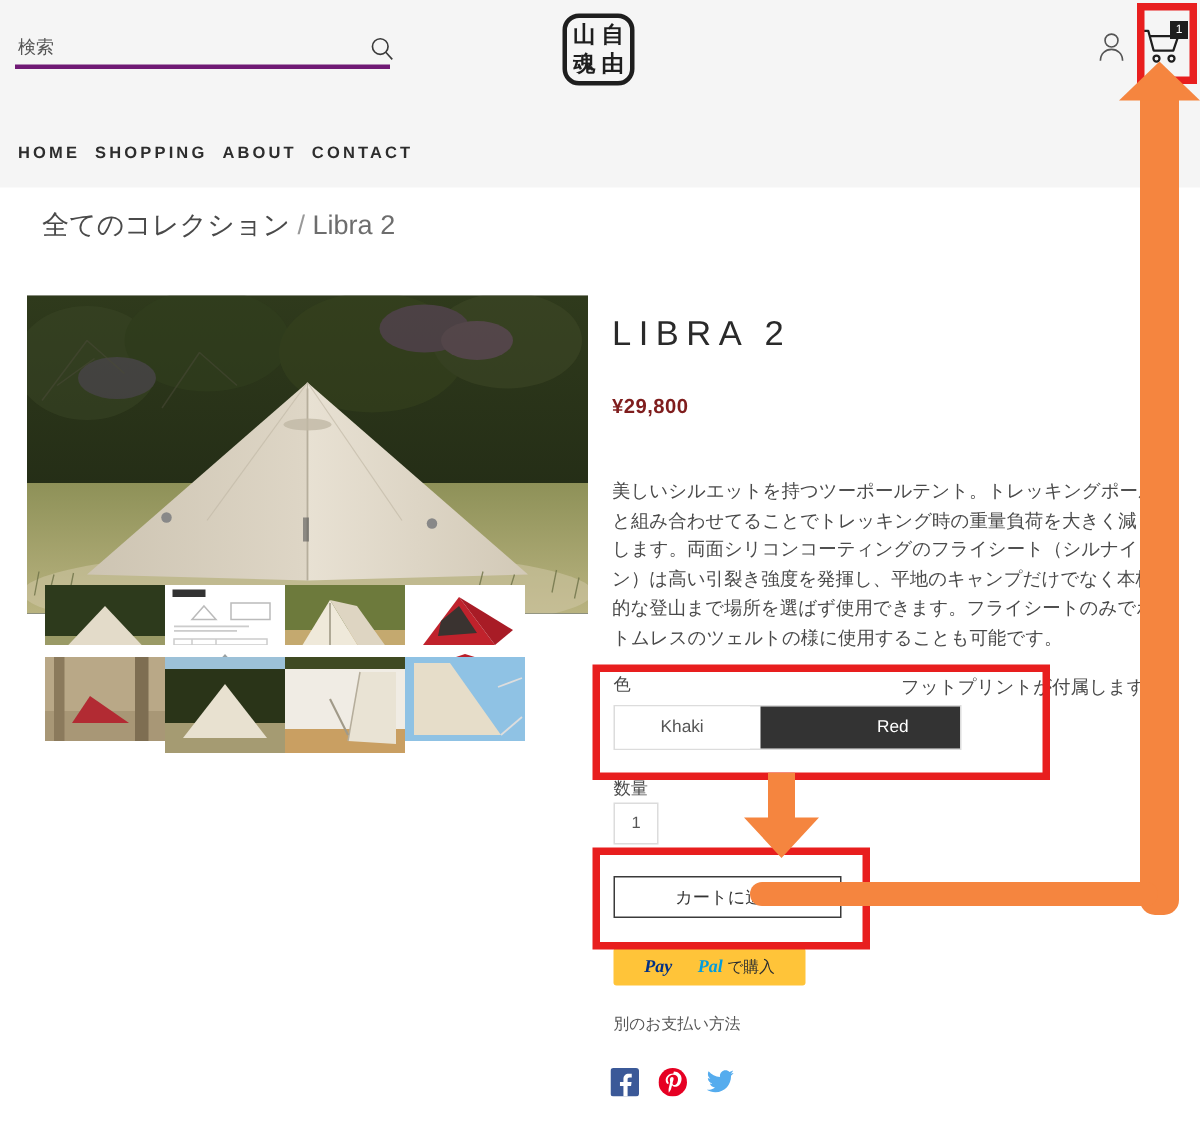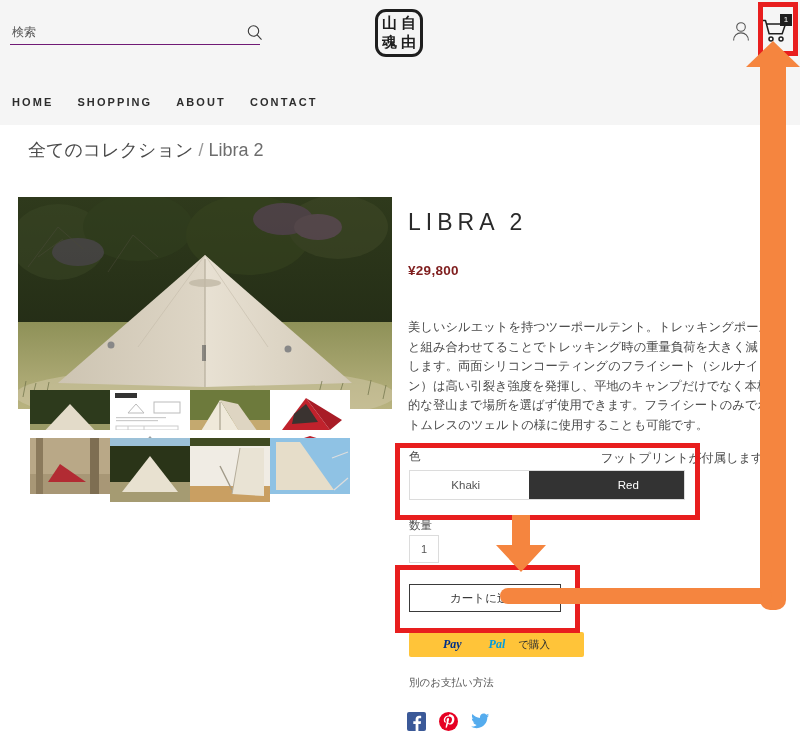--- a/index.html
+++ b/index.html
@@ -15,21 +15,21 @@
 
   
   .header {
     position: absolute; left:0; top:0; width:800px; height:125px;
     background:#f5f5f5;
   }
   .search-wrap {
     position:absolute; left:10px; top:22px; width:250px;
   }
   .search-input {
-    width:250px; border:none; border-bottom:1px solid #701a75;
+    width:250px; border:none; border-bottom:3px solid #701a75;
     background:transparent; font-size:12px; color:#555;
     font-family:"Liberation Sans","DejaVu Sans",sans-serif;
     padding:2px 0 5px 2px; outline:none;
   }
   .search-input::placeholder { color:#555; opacity:1; }
   .search-icon {
     position:absolute; left:246px; top:24px; width:18px; height:18px;
   }
   .search-icon svg { display:block; }
 
@@ -53,21 +53,21 @@
   }
   .cart-badge {
     position:absolute; right:-2px; top:-3px;
     background:#1e1e1e; color:#fff; font-size:8px; line-height:11px;
     min-width:12px; height:12px; text-align:center; padding:0 2px;
     font-family:"Liberation Sans",sans-serif;
   }
 
   .nav {
     position:absolute; left:12px; top:96px;
-    display:flex; gap:24px;
+    display:flex; gap:10px;
     font-size:11px; letter-spacing:2.1px; font-weight:700; color:#2d2d2d;
   }
   .nav a { color:#2d2d2d; text-decoration:none; }
 
   
   .breadcrumb {
     position:absolute; left:28px; top:138px; font-size:18px; color:#4a4a4a;
   }
   .breadcrumb a { color:#4a4a4a; text-decoration:none; }
   .breadcrumb .sep { color:#999; margin:0 5px; }
@@ -109,21 +109,21 @@
   .prod-desc p + p { margin-top:14px;text-align:right; }
 
   .field-label {
     position:absolute; font-size:11.5px; color:#4a4a4a;
   }
   .lbl-color { left:409px; top:449px; }
   .lbl-qty   { left:409px; top:518px; }
 
   .variant-row {
     position:absolute; left:409px; top:470px;
-    display:flex; width:276px; height:30px;
+    display:flex; width:232px; height:30px;
     border:1px solid #dcdcdc;
     gap:7px;
   }
   .variant {
     flex:1; display:flex; align-items:center; justify-content:center;
     font-size:11.5px; color:#555; background:#fff; cursor:pointer;
   }
   .variant.selected { background:#333333; color:#ffffff;padding-left:44px; }
 
   .qty-input {
@@ -134,23 +134,23 @@
     outline:none;
   }
 
   .add-cart-btn {
     position:absolute; left:409px; top:584px; width:152px; height:28px;
     border:1px solid #3a3a3a; background:#fff;
     font-size:11.5px; color:#333; cursor:pointer;
     font-family:"Liberation Sans","DejaVu Sans",sans-serif;
   }
   .paypal-btn {
-    position:absolute; left:409px; top:632px; width:175px; height:25px;
+    position:absolute; left:409px; top:632px; width:128px; height:25px;
     background:#ffc439; border:none; border-radius:2px; cursor:pointer;
-    display:flex; align-items:center; justify-content:center; gap:13px;
+    display:flex; align-items:center; justify-content:center; gap:3px;
     font-size:10.5px; color:#2c2e2f;
     font-family:"Liberation Sans","DejaVu Sans",sans-serif;
   }
   .pp-pay { color:#003087; font-weight:700; font-style:italic; font-size:12px; font-family:"Liberation Serif", serif;}
   .pp-pal { color:#009cde; font-weight:700; font-style:italic; font-size:12px; font-family:"Liberation Serif", serif;margin-left:14px;}
 
   .other-pay {
     position:absolute; left:409px; top:676px;
     font-size:10.5px; color:#555; text-decoration:none; border-bottom:0px solid #999;
   }

